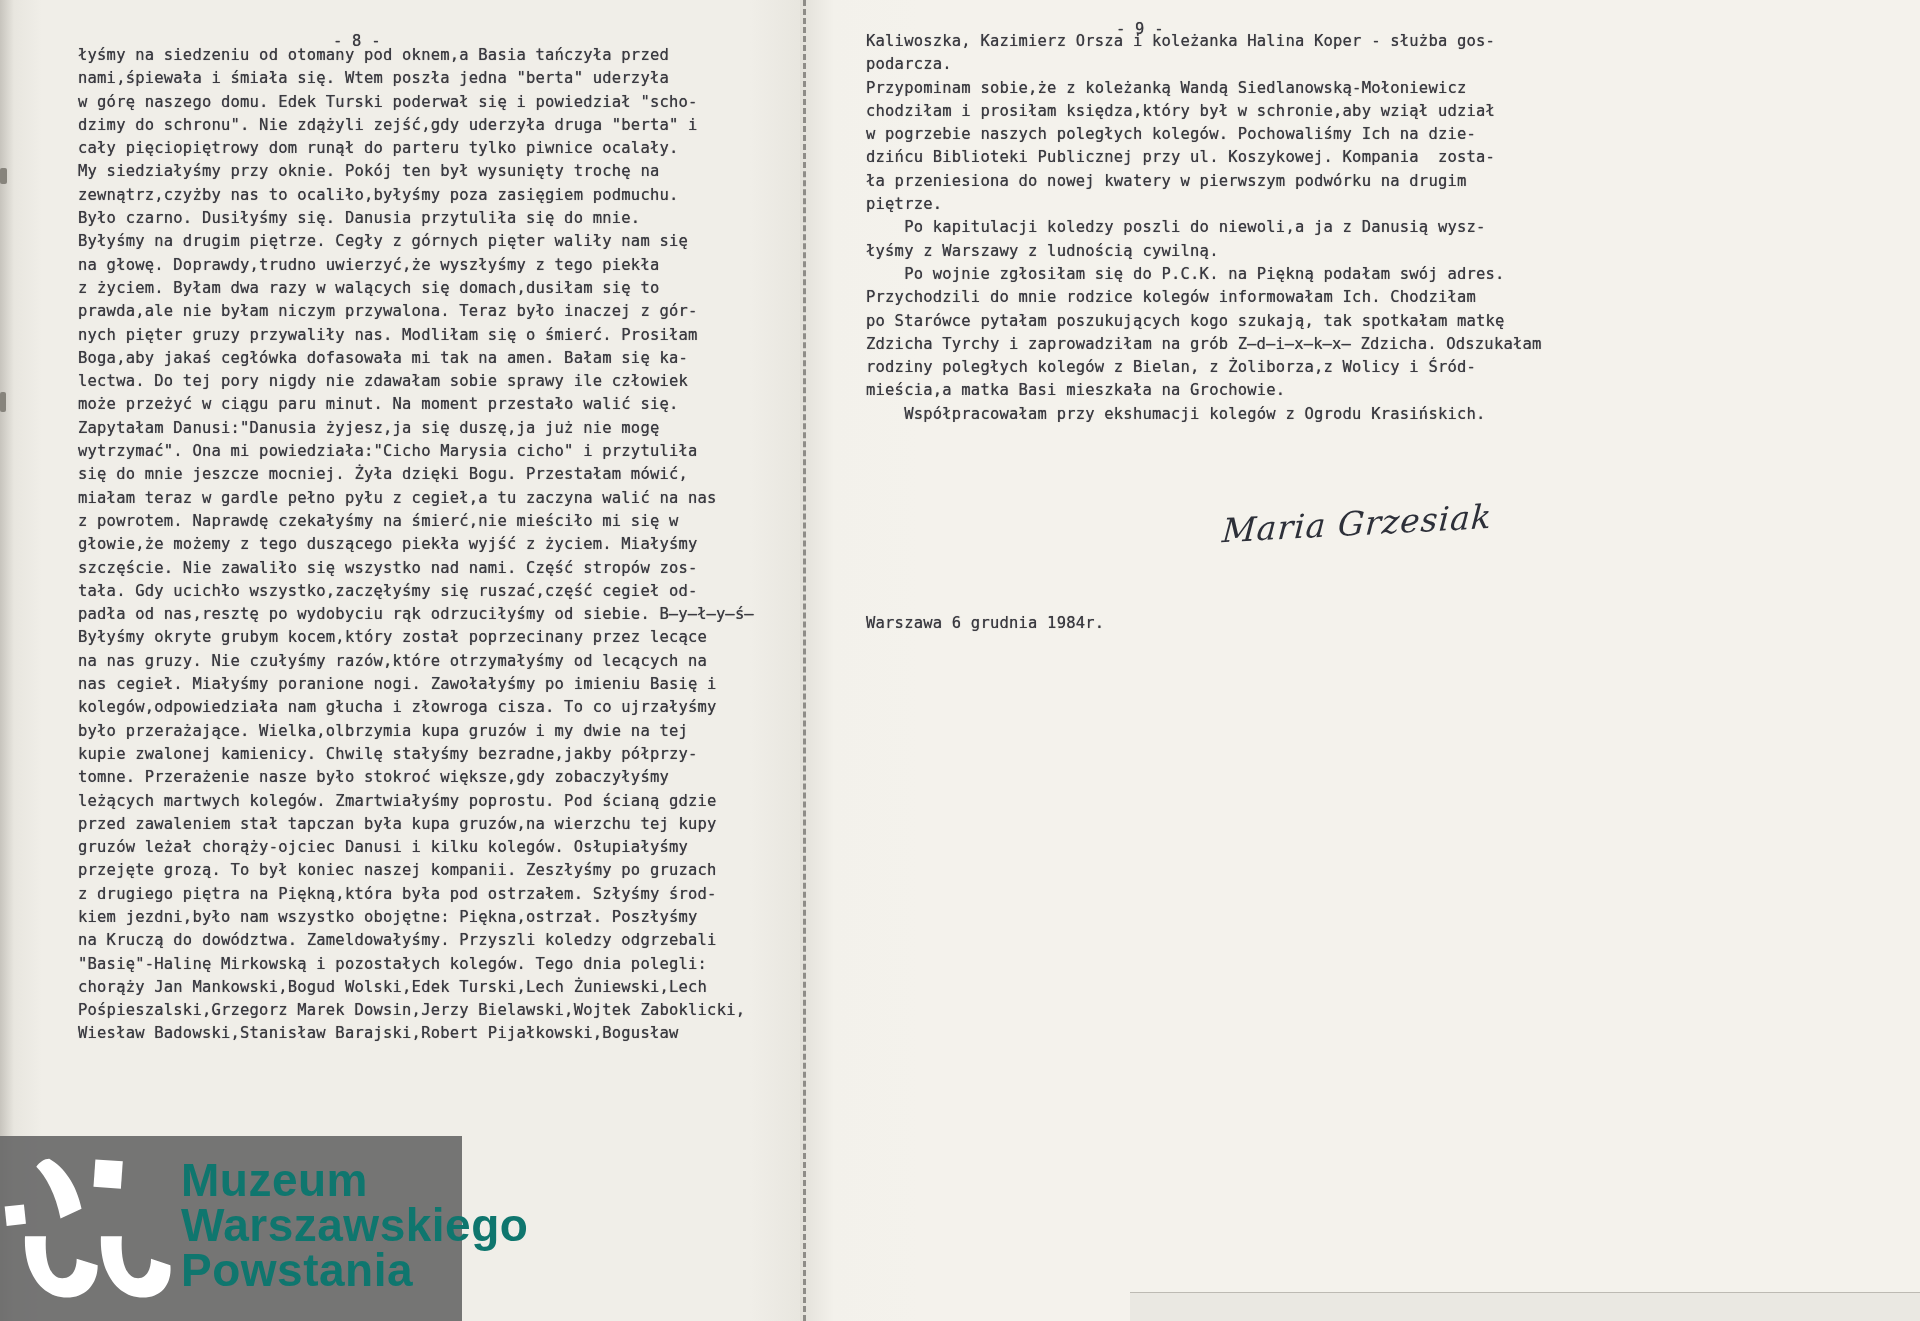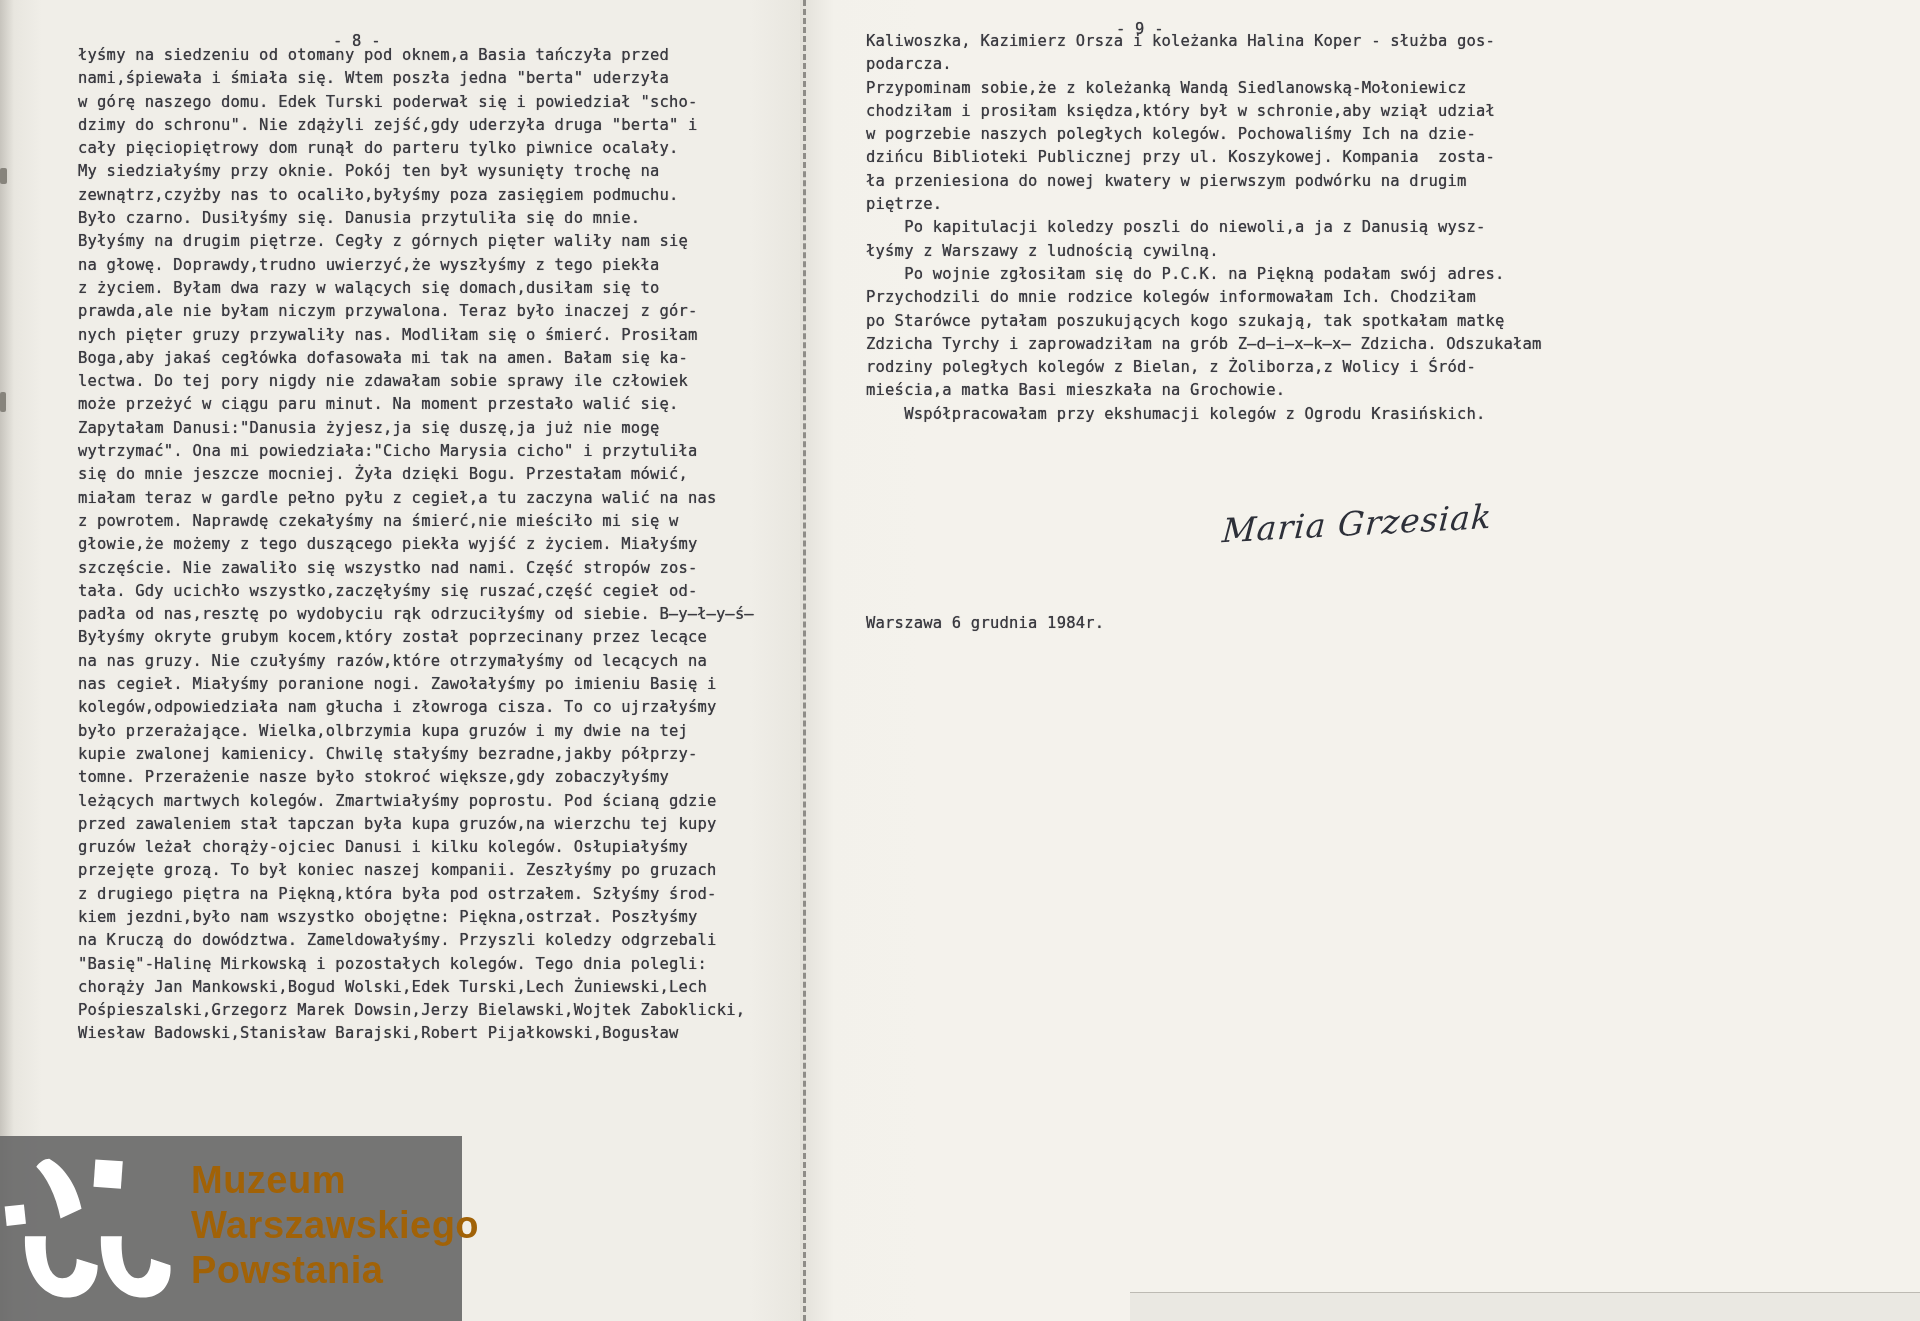--- a/index.html
+++ b/index.html
@@ -19,21 +19,21 @@
   .signature{position:absolute;font-family:"DejaVu Serif",serif;font-style:italic;
       font-size:33px;color:#2d3039;transform:rotate(-3deg) skewX(-7deg);
       letter-spacing:1px;}
   .edge-bottom{position:absolute;left:1130px;top:1292px;right:0;bottom:0;
       background:#eae8e2;border-top:1px solid #bdbab3;}
   .speck{position:absolute;background:#87847c;border-radius:2px;}
   .wm{position:absolute;left:0;top:1136px;width:462px;height:185px;
       background:rgba(103,103,103,.9);}
   .wm-name{position:absolute;left:181px;top:1158px;
       font-family:"Liberation Sans","DejaVu Sans",sans-serif;font-weight:bold;
-      font-size:38px;line-height:45px;color:#a16207;letter-spacing:.5px;margin-left:10px;}
+      font-size:46px;line-height:45px;color:#0f766e;letter-spacing:.5px;}
   .kotwica{position:absolute;left:4px;top:1150px;}
 </style>
 </head>
 <body>
 
 <div class="scan">
 
   <div class="page page-left"></div>
   <div class="page page-right"></div>
   <div class="divider"></div>

